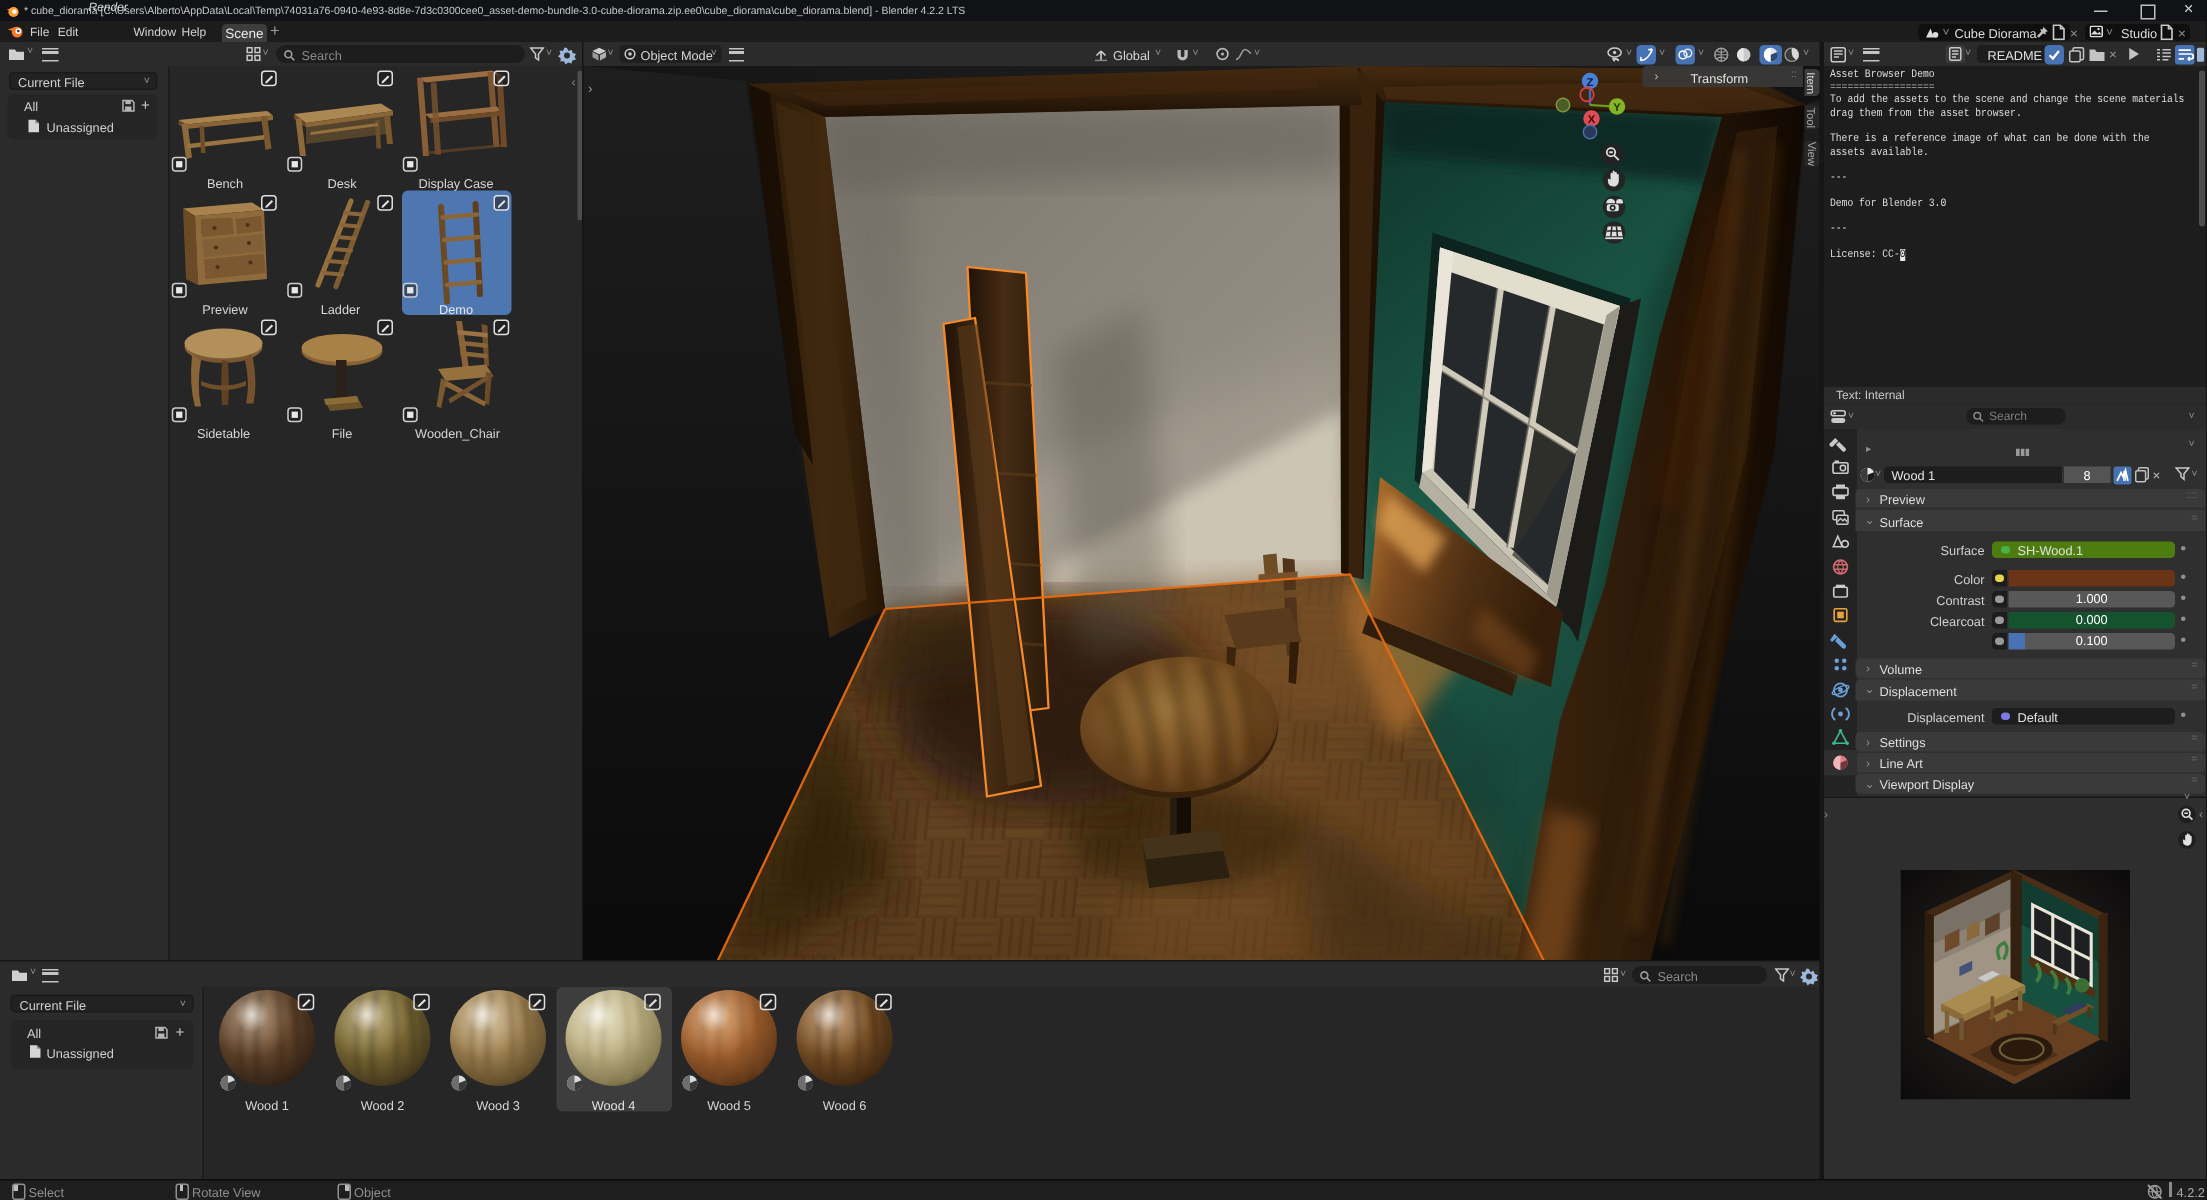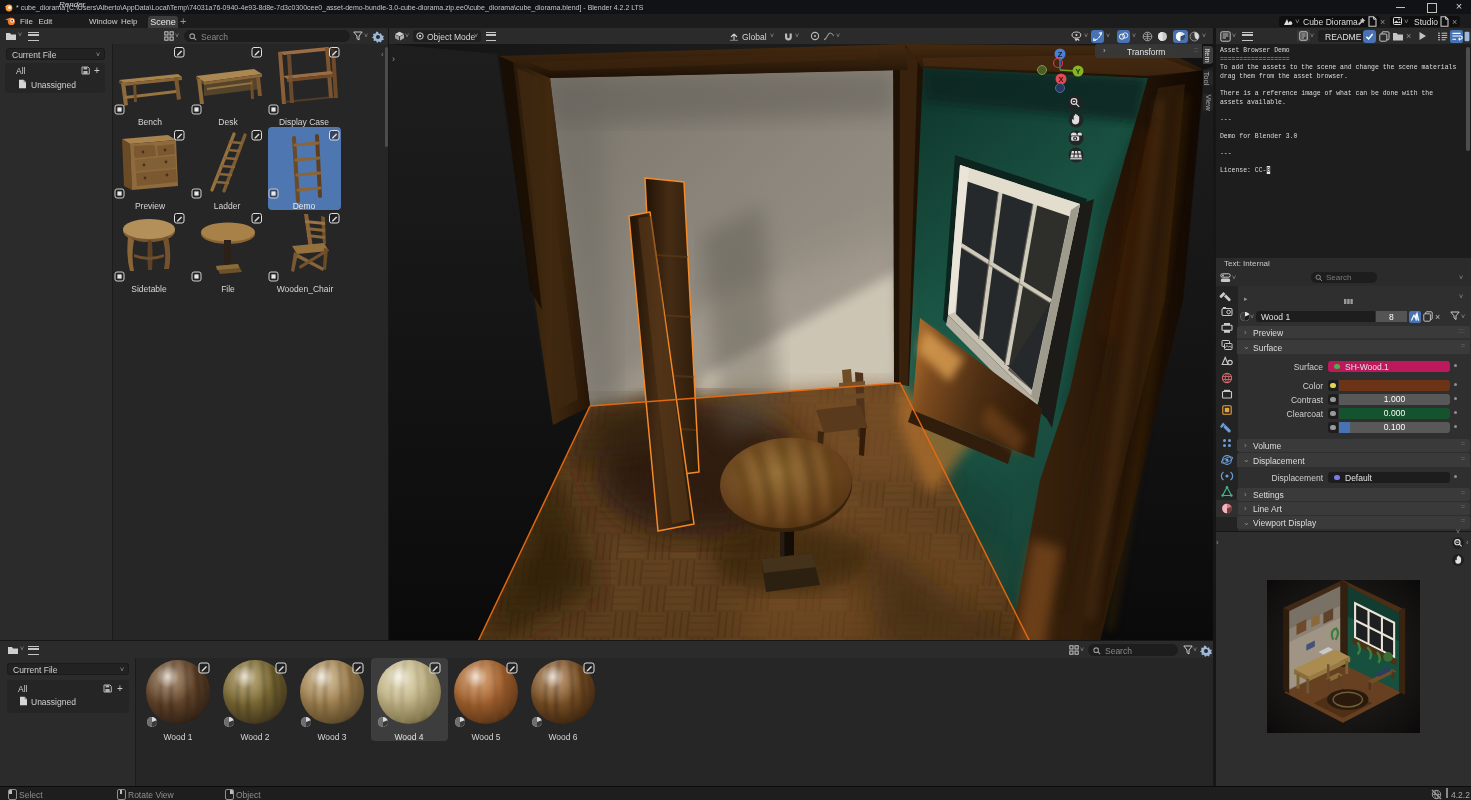--- a/index.html
+++ b/index.html
@@ -828,21 +828,21 @@
       <span class="abs" style="right:5px;top:1px;color:#6e6e6e;font-size:7px;">::::</span>
     </div>
 
     <div class="abs" style="left:21px;top:70px;width:233px;height:14px;background:#3a3a3a;border-radius:0;">
       <span class="abs dim" style="left:6px;top:2px;font-size:8px;">⌄</span>
         <span class="abs" style="left:16px;top:2.5px;color:#dedede;">Surface</span>
       <span class="abs" style="right:5px;top:2px;color:#6e6e6e;font-size:7px;">=</span>
     </div>
 
     <div class="abs" style="right:148px;top:92px;color:#d0d0d0;">Surface</div>
-    <div class="abs" style="left:112px;top:91px;width:122px;height:11px;background:#be185d;border-radius:3px;">
+    <div class="abs" style="left:112px;top:91px;width:122px;height:11px;background:#4d7c0f;border-radius:3px;">
       <span class="abs" style="left:6px;top:2.5px;width:5.5px;height:5.5px;border-radius:50%;background:#49b04c;"></span>
       <span class="abs" style="left:17px;top:1px;color:#e0e0e0;">SH-Wood.1</span>
     </div>
     <div class="abs" style="right:148px;top:111px;color:#d0d0d0;">Color</div>
     <div class="abs" style="left:112px;top:110px;width:10px;height:11px;background:#1d1d1d;border-radius:3px 0 0 3px;">
       <span class="abs" style="left:2.2px;top:2.8px;width:5.5px;height:5.5px;border-radius:50%;background:#e8d44c;"></span>
     </div>
     <div class="abs" style="left:123px;top:110px;width:111px;height:11px;background:#6b3417;border-radius:0 3px 3px 0;"></div>
     <div class="abs" style="right:148px;top:125px;color:#d0d0d0;">Contrast</div>
     <div class="abs" style="left:112px;top:124px;width:10px;height:11px;background:#1d1d1d;border-radius:3px 0 0 3px;">

